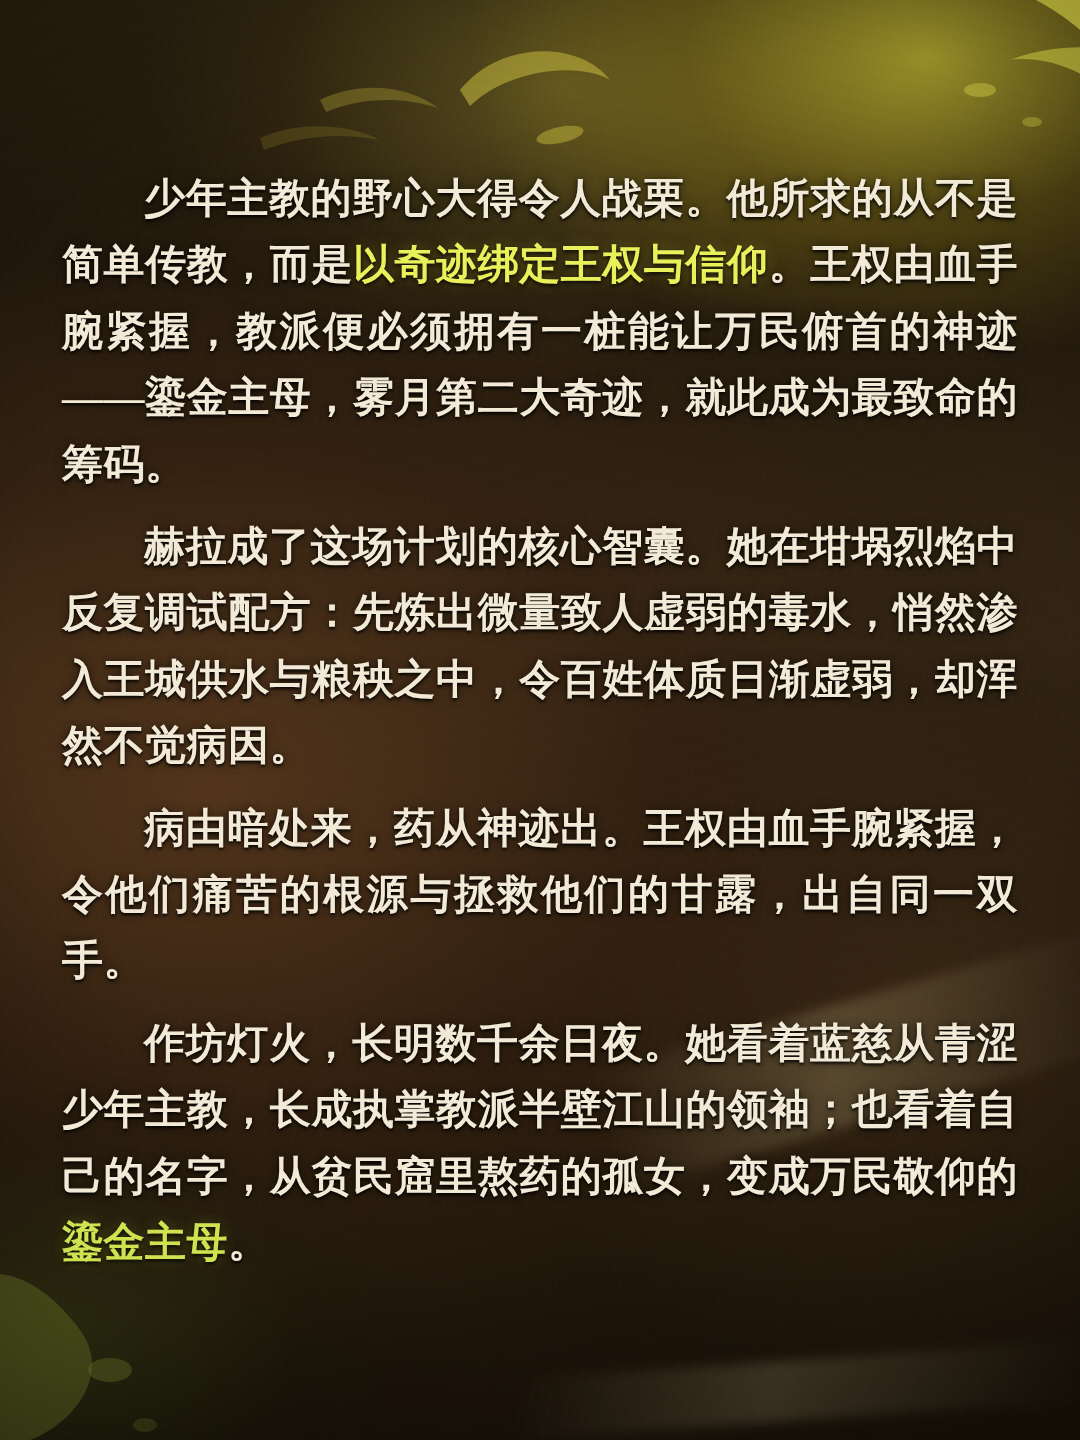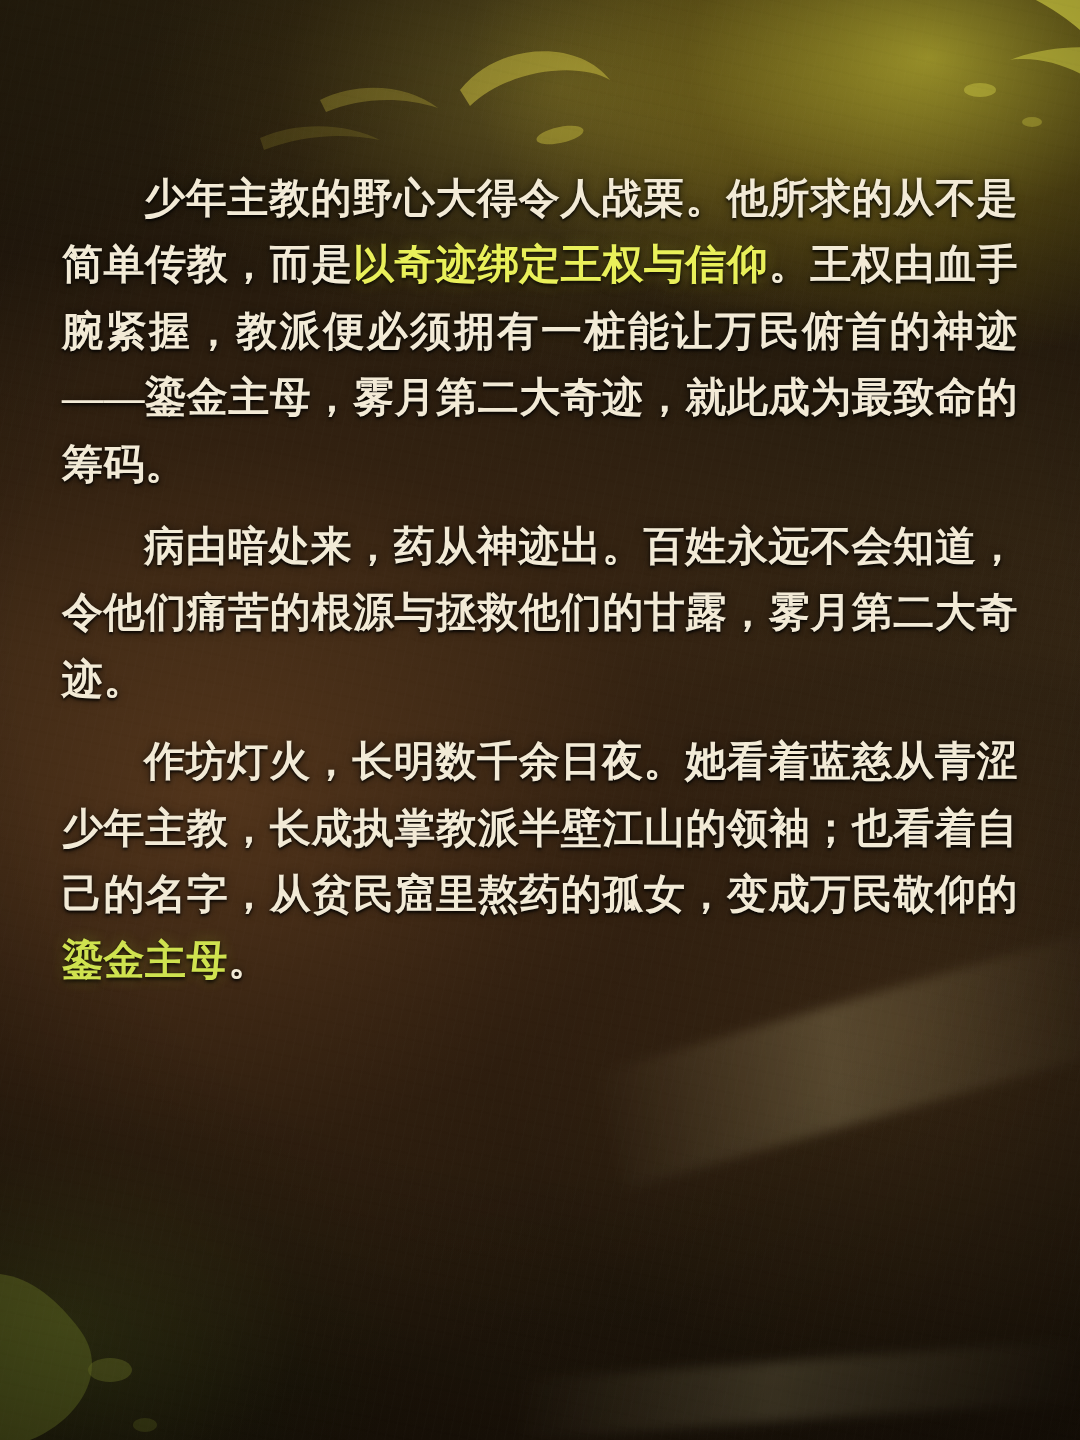--- a/index.html
+++ b/index.html
@@ -139,18 +139,19 @@
   </svg>
 
   <div class="light-streak" style="left:600px; top:1000px; width:520px; height:120px; transform:rotate(-16deg);"></div>
   <div class="light-streak" style="left:520px; top:1360px; width:560px; height:60px; transform:rotate(-4deg);"></div>
 
   <div class="texture"></div>
   <div class="vignette"></div>
 
   <div class="content">
     <p class="para">少年主教的野心大得令人战栗。他所求的从不是简单传教，而是<span class="hl">以奇迹绑定王权与信仰</span>。王权由血手腕紧握，教派便必须拥有一桩能让万民俯首的神迹——鎏金主母，雾月第二大奇迹，就此成为最致命的筹码。</p>
-    <p class="para">病由暗处来，药从神迹出。百姓永远不会知道，令他们痛苦的根源与拯救他们的甘露，雾月第二大奇迹。</p>
+    <p class="para">赫拉成了这场计划的核心智囊。她在坩埚烈焰中反复调试配方：先炼出微量致人虚弱的毒水，悄然渗入王城供水与粮秧之中，令百姓体质日渐虚弱，却浑然不觉病因。</p>
+    <p class="para">病由暗处来，药从神迹出。王权由血手腕紧握，令他们痛苦的根源与拯救他们的甘露，出自同一双手。</p>
     <p class="para">作坊灯火，长明数千余日夜。她看着蓝慈从青涩少年主教，长成执掌教派半壁江山的领袖；也看着自己的名字，从贫民窟里熬药的孤女，变成万民敬仰的<span class="hl-green">鎏金主母</span>。</p>
 
   </div>
 
 </div>
 
 </body></html>

